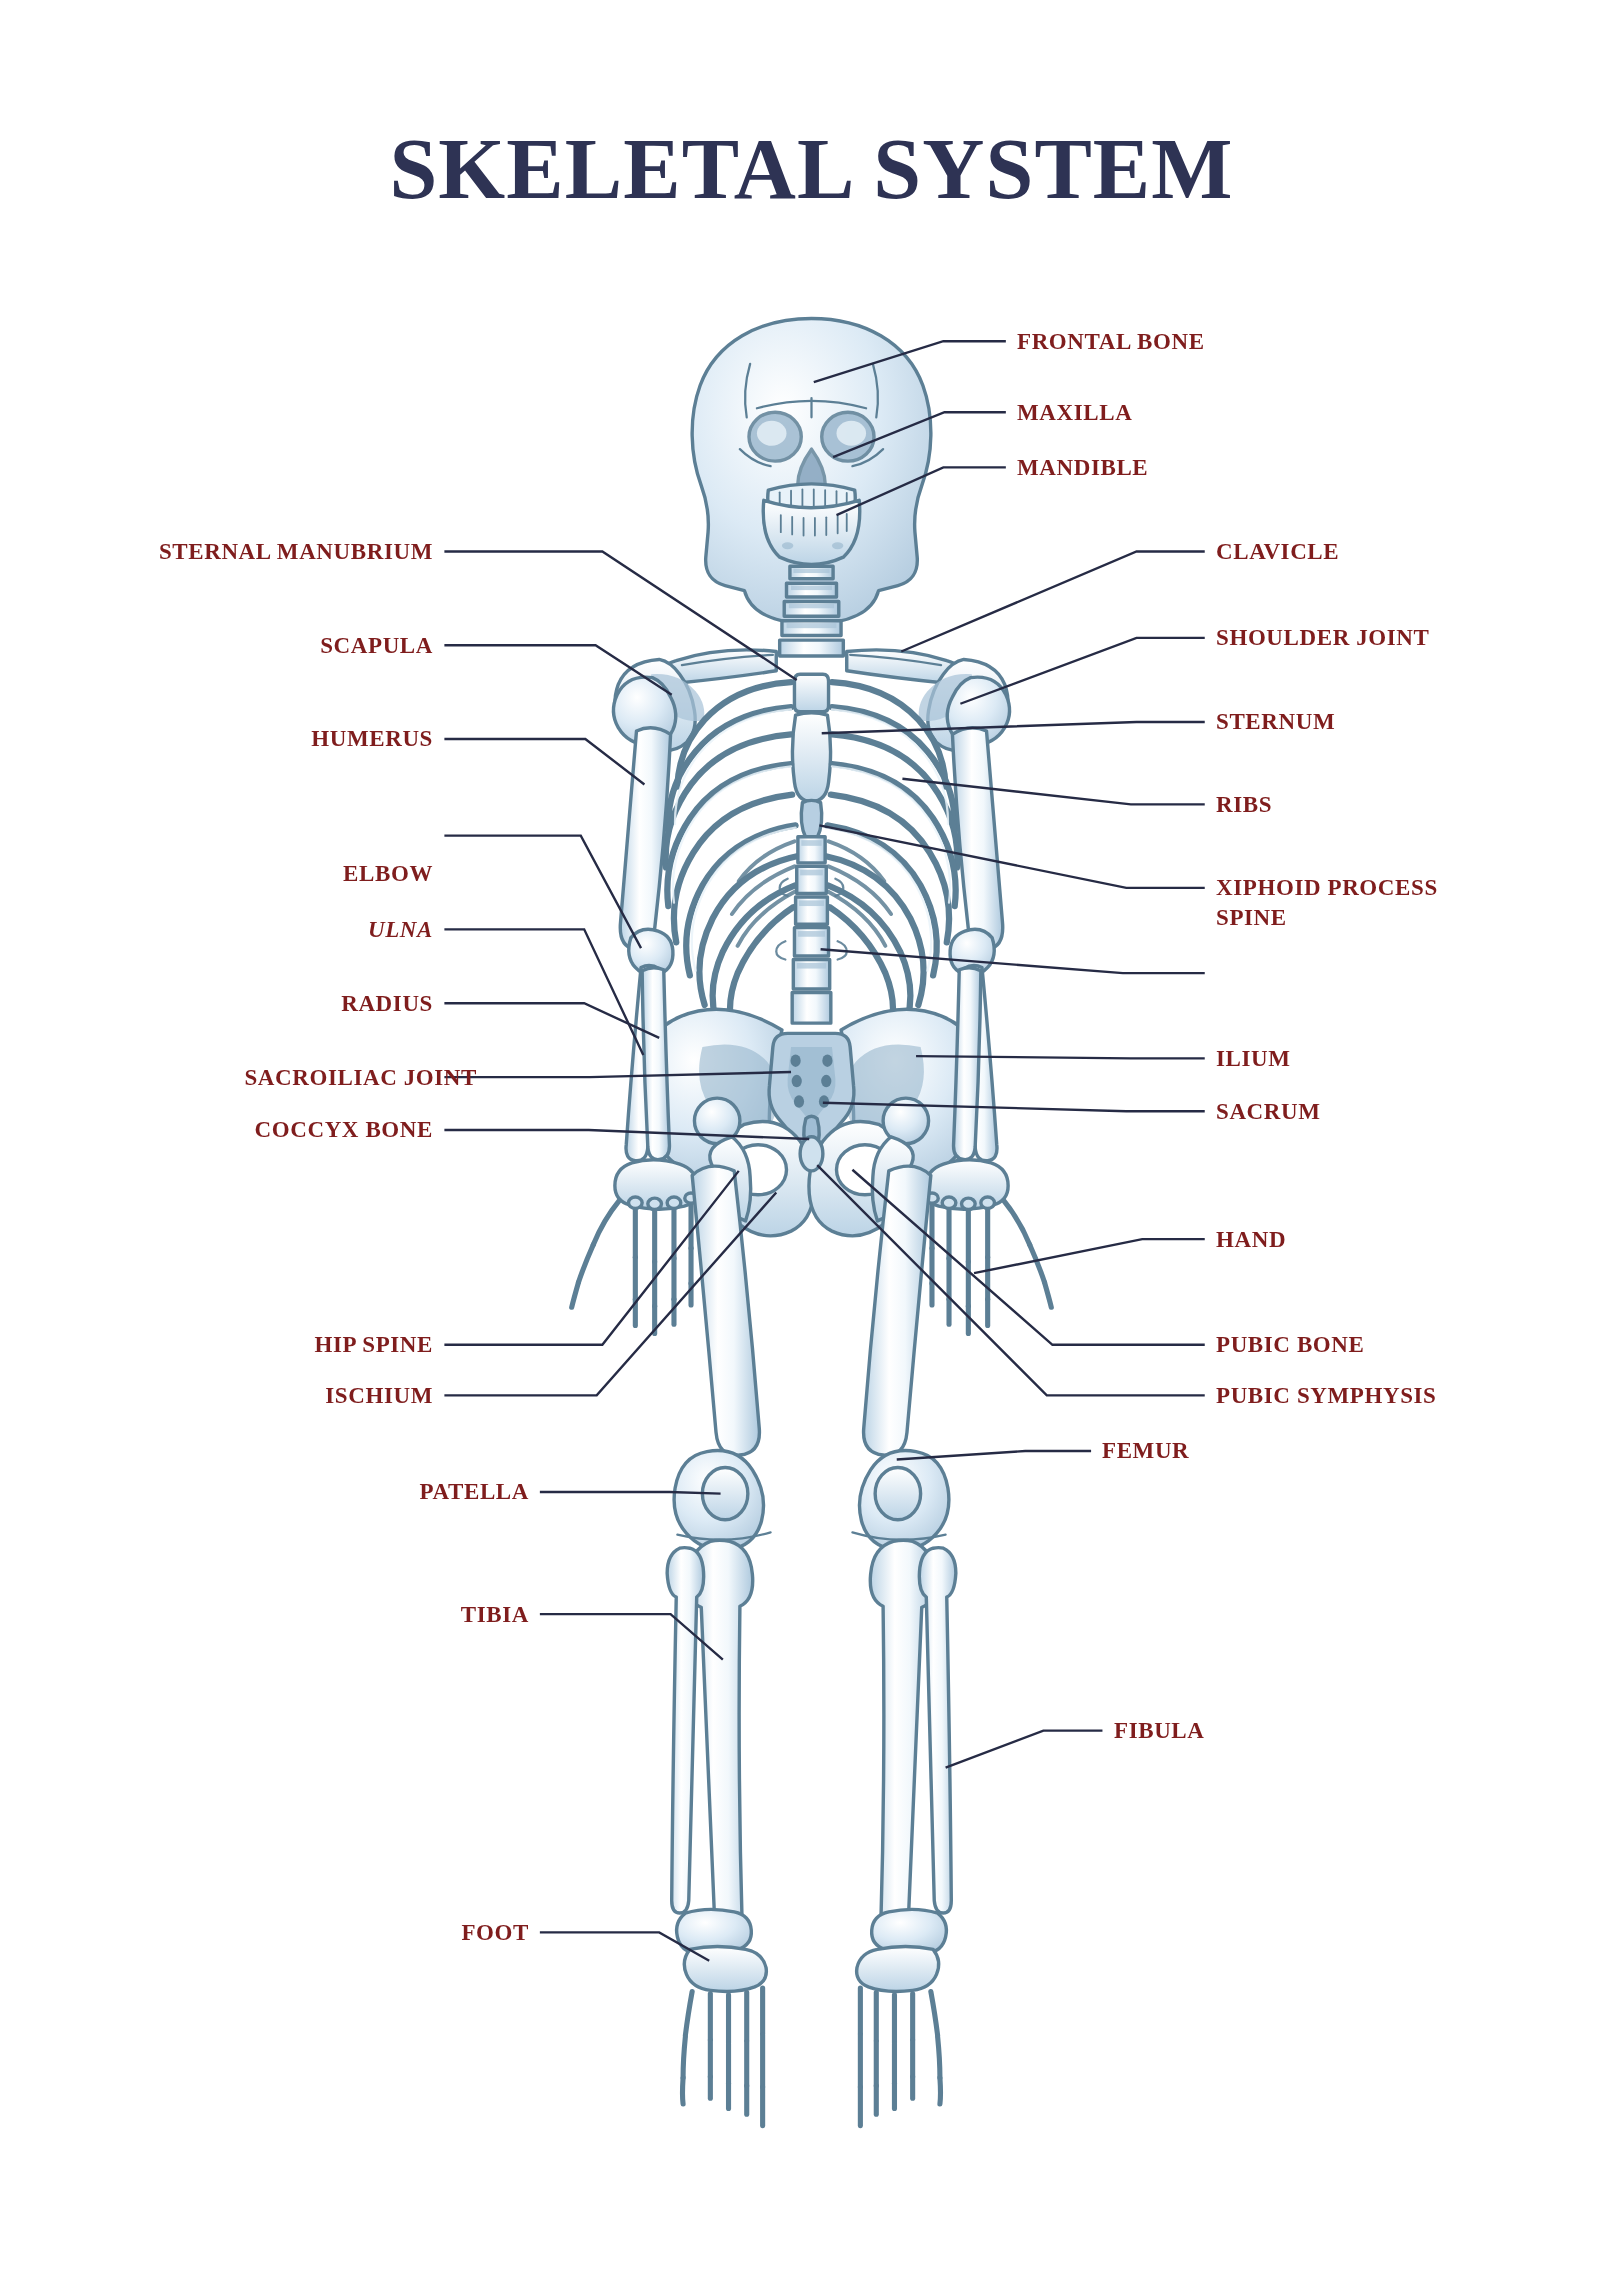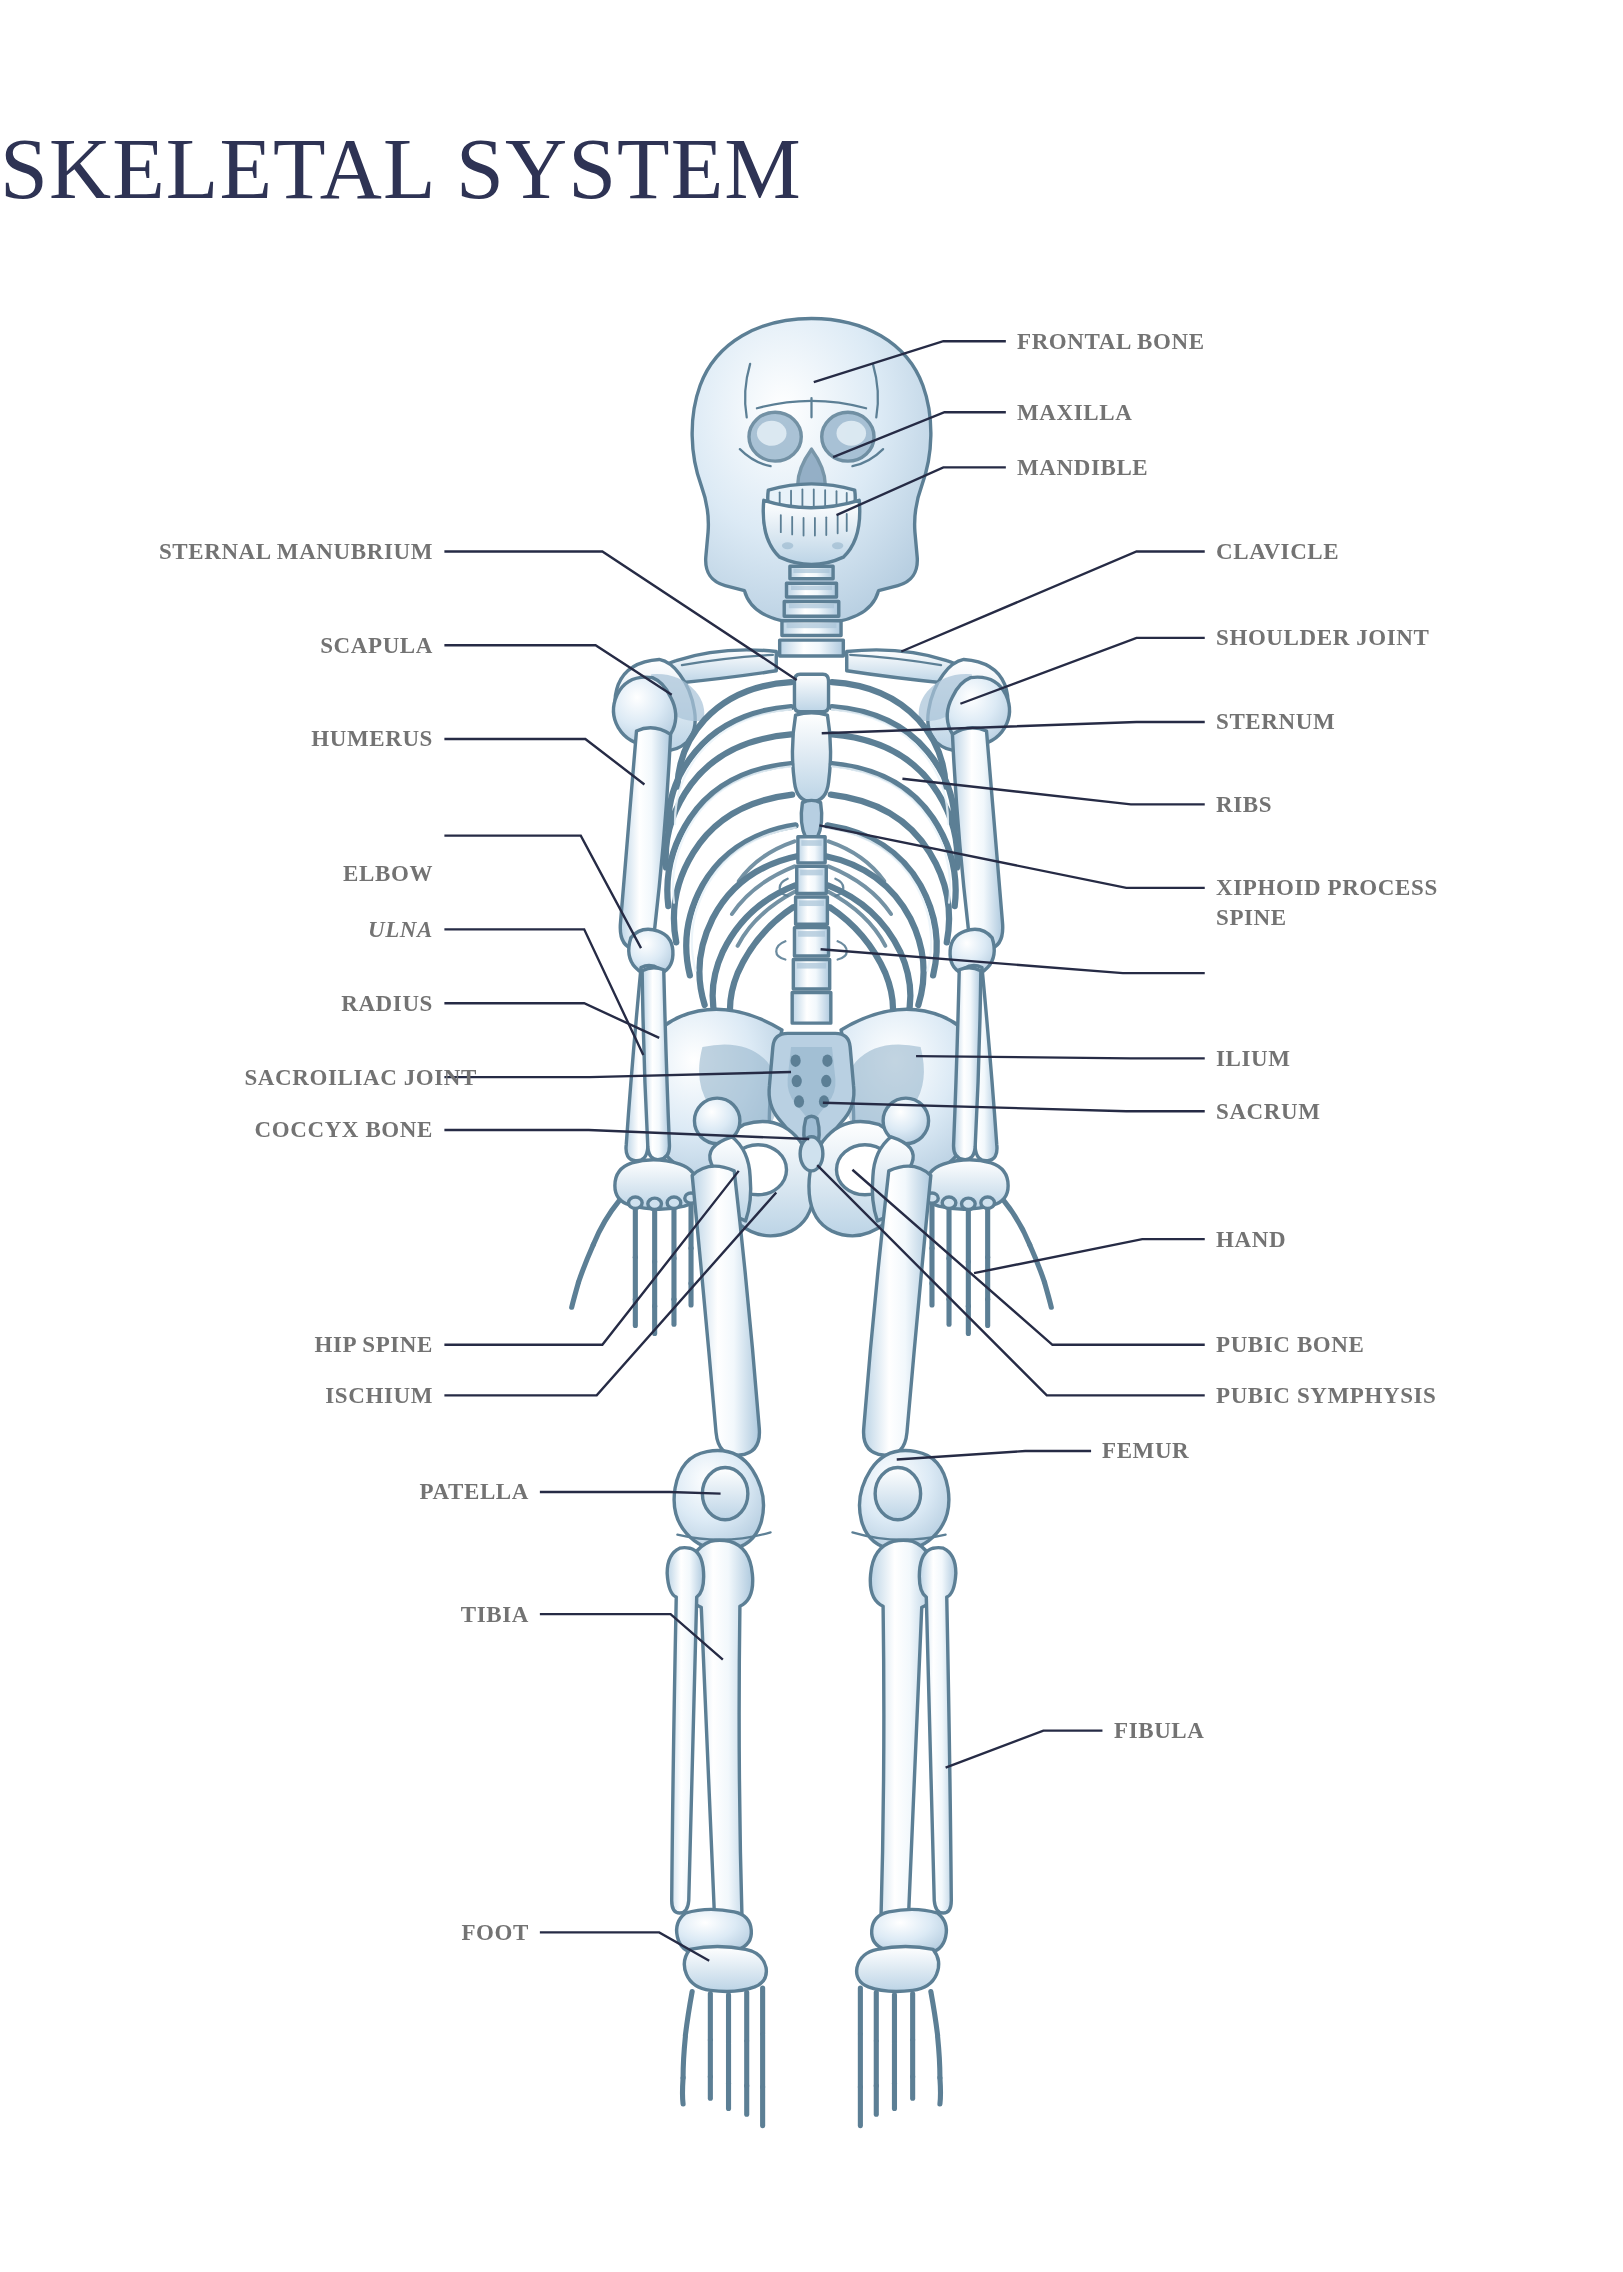--- a/index.html
+++ b/index.html
@@ -2,34 +2,34 @@
 <html style="font-size:9px"><head>
 <meta charset="utf-8">
 <style>
   html,body{margin:0;padding:0;background:#fff;}
   body{width:1623px;height:2273px;position:relative;overflow:hidden;
        font-family:"Liberation Serif",serif;}
 
   #stage{position:absolute;inset:0;background:#ffffff;}
 
   .title{
-    position:absolute; left:0; right:0; top:119px; 
+    position:absolute; left:0; right:0; top:119px; text-align:center;
     font-family:"Liberation Serif",serif;
-    font-weight:400; font-size:86px; letter-spacing:1.1px;
+    font-weight:700; font-size:86px; letter-spacing:1.1px;
     color:#2e3354; white-space:nowrap;
   }
 
   
   .lbl{
     position:absolute;
     font-family:"Liberation Serif",serif;
     font-weight:700;
     font-size:23px;
     letter-spacing:0.6px;
-    color:#737373;
+    color:#7f1d1d;
     white-space:nowrap;
     line-height:1;
   }
   .lbl.r{ text-align:left; }
   .lbl.l{ text-align:right; transform:translateX(-100%); }
 
   svg.leaders{position:absolute;left:0;top:0;width:1623px;height:2273px;
               pointer-events:none;}
   svg.leaders path,svg.leaders line{
     fill:none;stroke:#262b45;stroke-width:4.2;stroke-linecap:butt;

